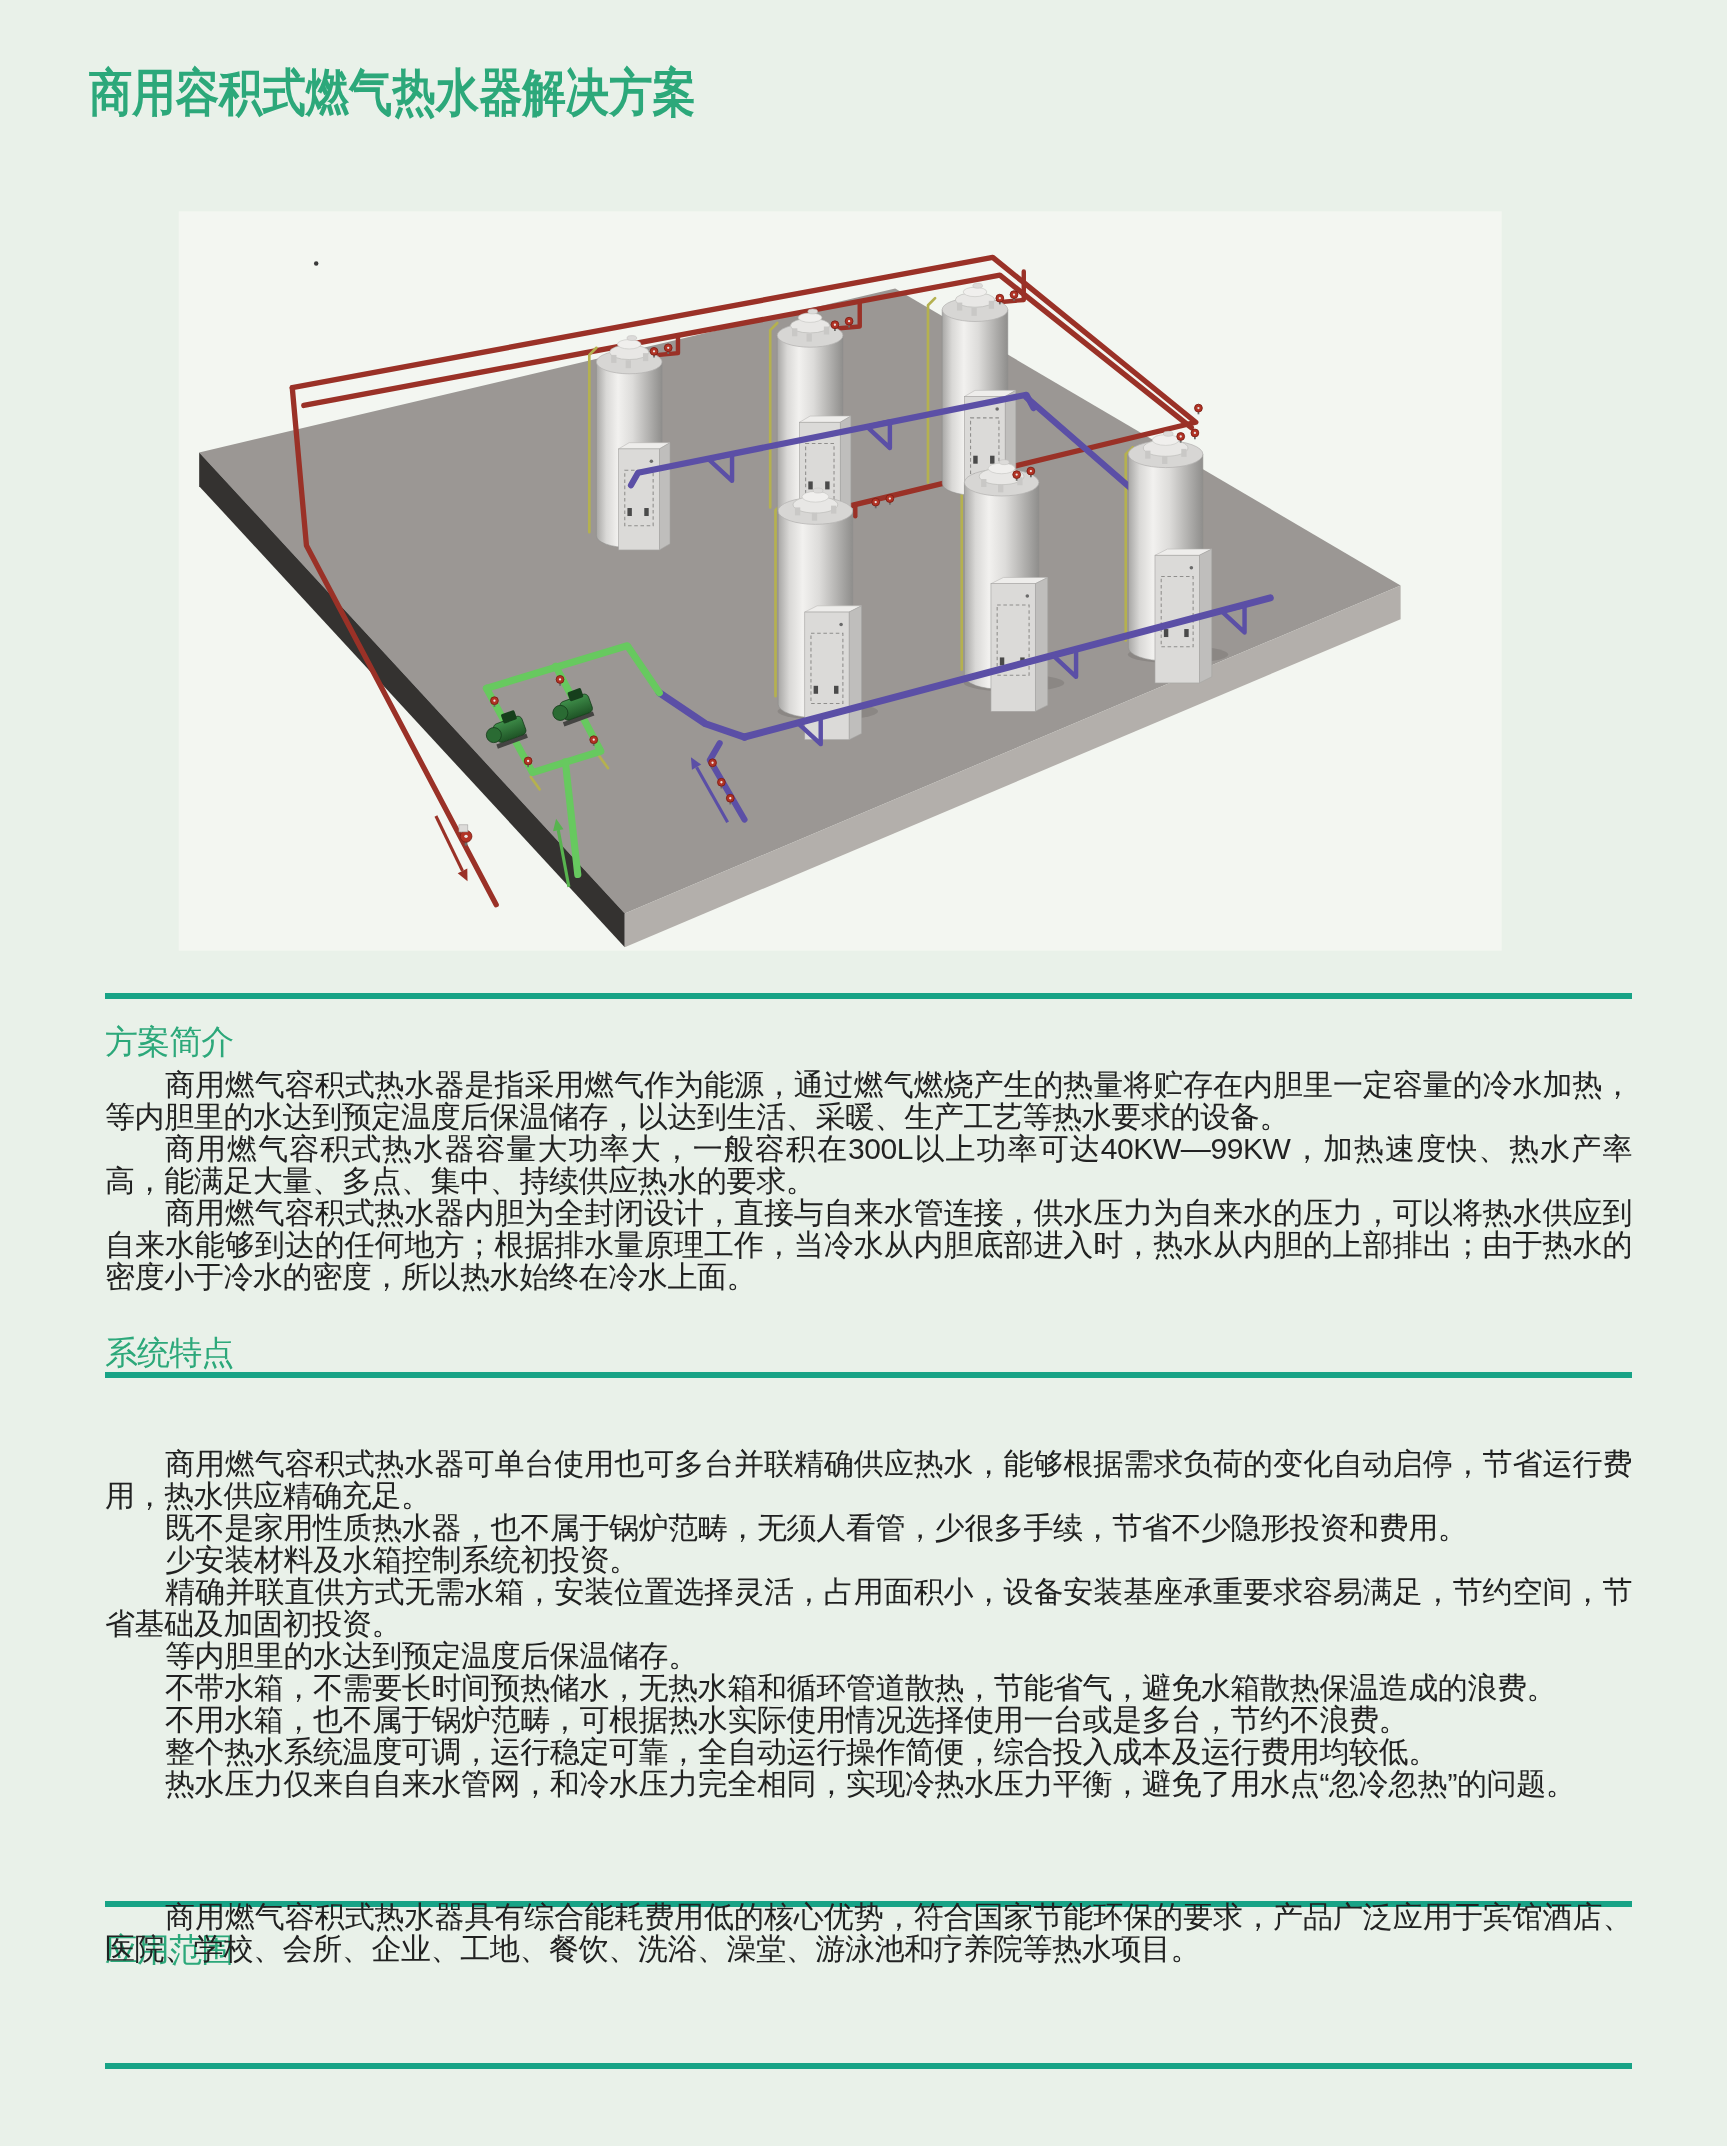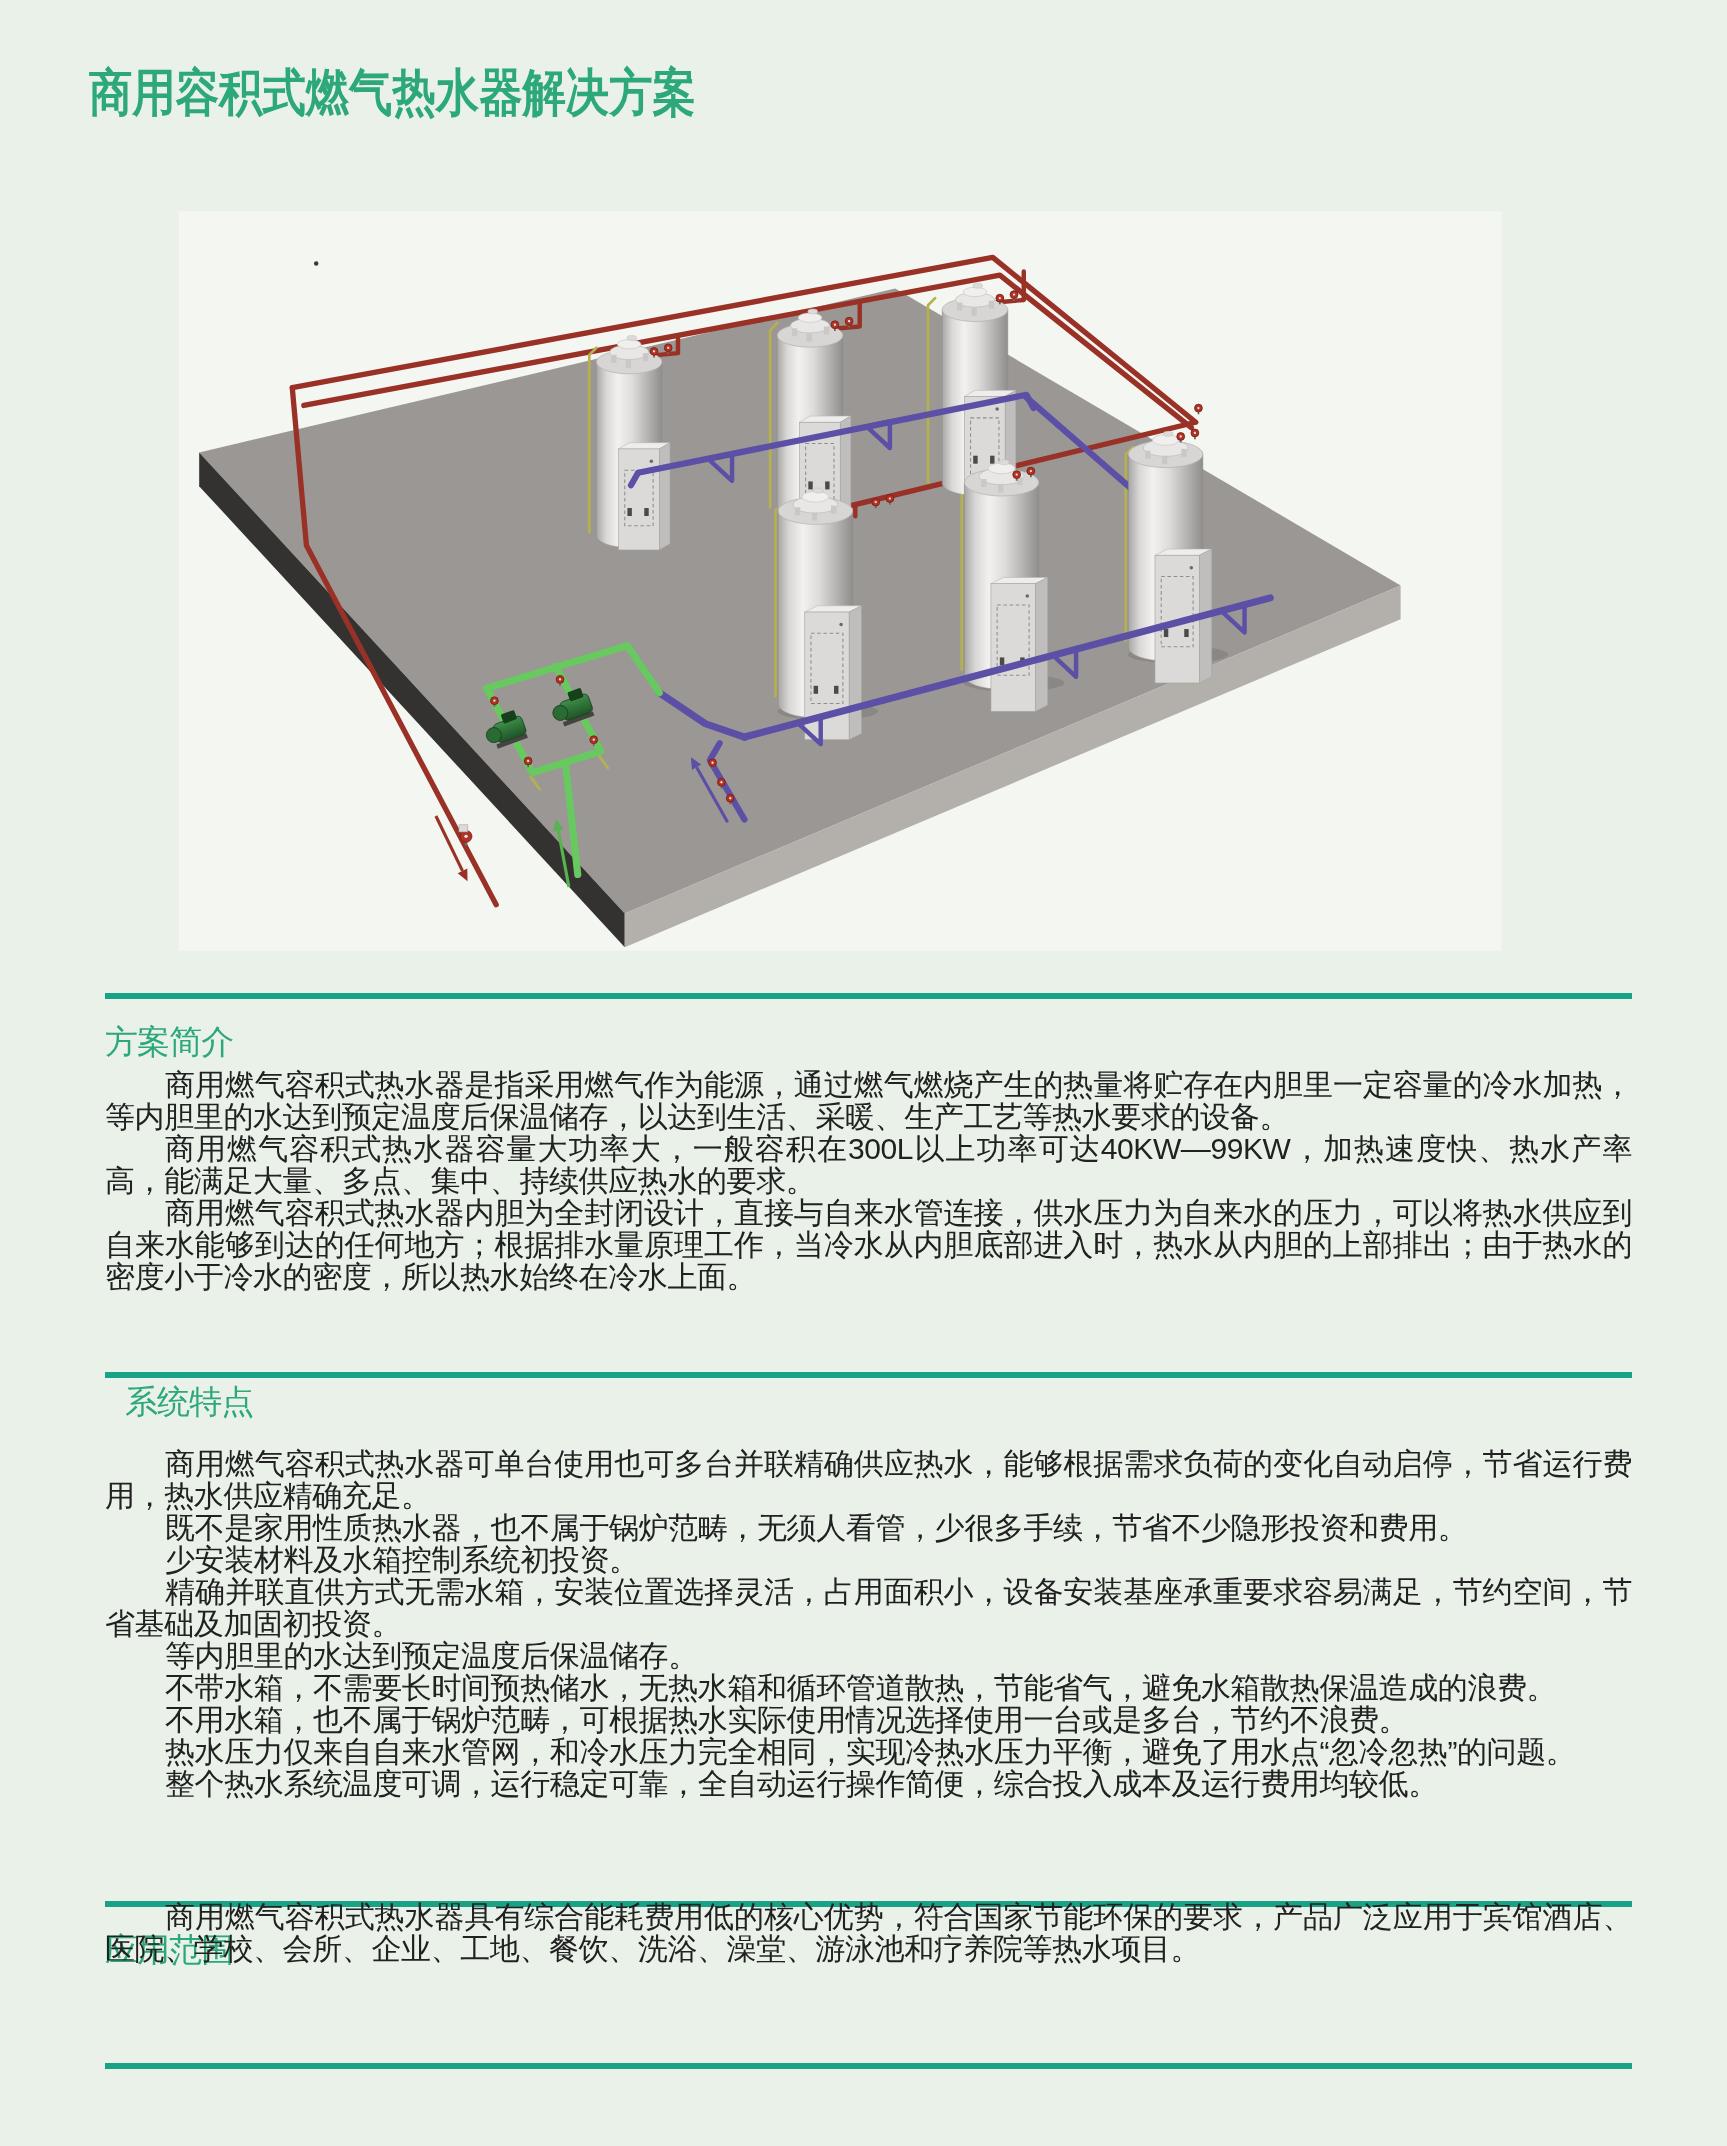--- a/index.html
+++ b/index.html
@@ -301,31 +301,31 @@
 
 <div id="sections">
     <div class="divider" style="top: 993px;"></div>
     <div class="sec-head" style="top: 1020px;">方案简介</div>
     <div class="sec-body" style="top: 1069px;">
       <p>商用燃气容积式热水器是指采用燃气作为能源，通过燃气燃烧产生的热量将贮存在内胆里一定容量的冷水加热，等内胆里的水达到预定温度后保温储存，以达到生活、采暖、生产工艺等热水要求的设备。</p>
       <p>商用燃气容积式热水器容量大功率大，一般容积在300L以上功率可达40KW—99KW，加热速度快、热水产率高，能满足大量、多点、集中、持续供应热水的要求。</p>
       <p>商用燃气容积式热水器内胆为全封闭设计，直接与自来水管连接，供水压力为自来水的压力，可以将热水供应到自来水能够到达的任何地方；根据排水量原理工作，当冷水从内胆底部进入时，热水从内胆的上部排出；由于热水的密度小于冷水的密度，所以热水始终在冷水上面。</p>
     </div>
     <div class="divider" style="top: 1372px;"></div>
-    <div class="sec-head" style="top: 1380px; margin-left: 20px;">系统特点</div>
+    <div class="sec-head" style="top: 1331px;">系统特点</div>
     <div class="sec-body" style="top: 1448px;">
       <p>商用燃气容积式热水器可单台使用也可多台并联精确供应热水，能够根据需求负荷的变化自动启停，节省运行费用，热水供应精确充足。</p>
       <p>既不是家用性质热水器，也不属于锅炉范畴，无须人看管，少很多手续，节省不少隐形投资和费用。</p>
       <p>少安装材料及水箱控制系统初投资。</p>
       <p>精确并联直供方式无需水箱，安装位置选择灵活，占用面积小，设备安装基座承重要求容易满足，节约空间，节省基础及加固初投资。</p>
       <p>等内胆里的水达到预定温度后保温储存。</p>
       <p>不带水箱，不需要长时间预热储水，无热水箱和循环管道散热，节能省气，避免水箱散热保温造成的浪费。</p>
       <p>不用水箱，也不属于锅炉范畴，可根据热水实际使用情况选择使用一台或是多台，节约不浪费。</p>
+      <p>整个热水系统温度可调，运行稳定可靠，全自动运行操作简便，综合投入成本及运行费用均较低。</p>
       <p>热水压力仅来自自来水管网，和冷水压力完全相同，实现冷热水压力平衡，避免了用水点“忽冷忽热”的问题。</p>
-      <p>整个热水系统温度可调，运行稳定可靠，全自动运行操作简便，综合投入成本及运行费用均较低。</p>
     </div>
     <div class="divider" style="top: 1901px;"></div>
     <div class="sec-head" style="top: 1928px;">应用范围</div>
     <div class="sec-body" style="top: 1901px;">
       <p>商用燃气容积式热水器具有综合能耗费用低的核心优势，符合国家节能环保的要求，产品广泛应用于宾馆酒店、医院、学校、会所、企业、工地、餐饮、洗浴、澡堂、游泳池和疗养院等热水项目。</p>
     </div>
     <div class="divider" style="top: 2063px;"></div>
   </div>
 
 

